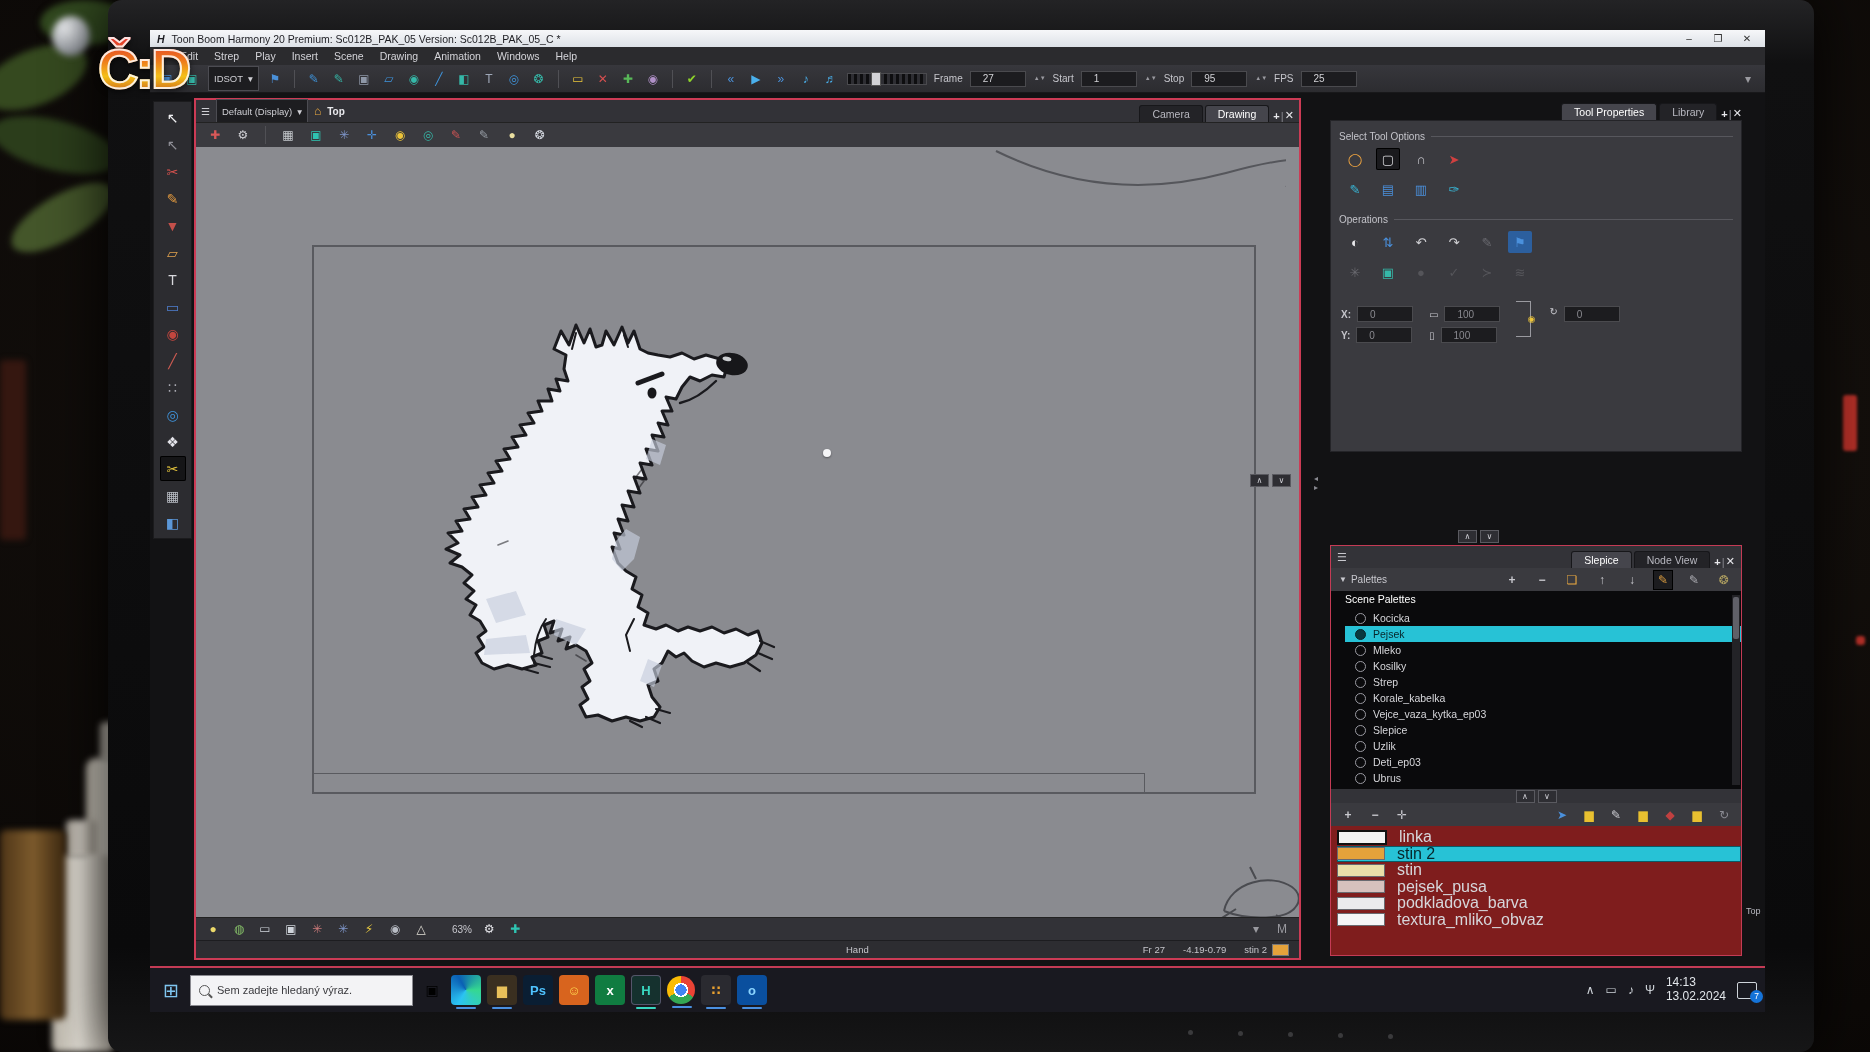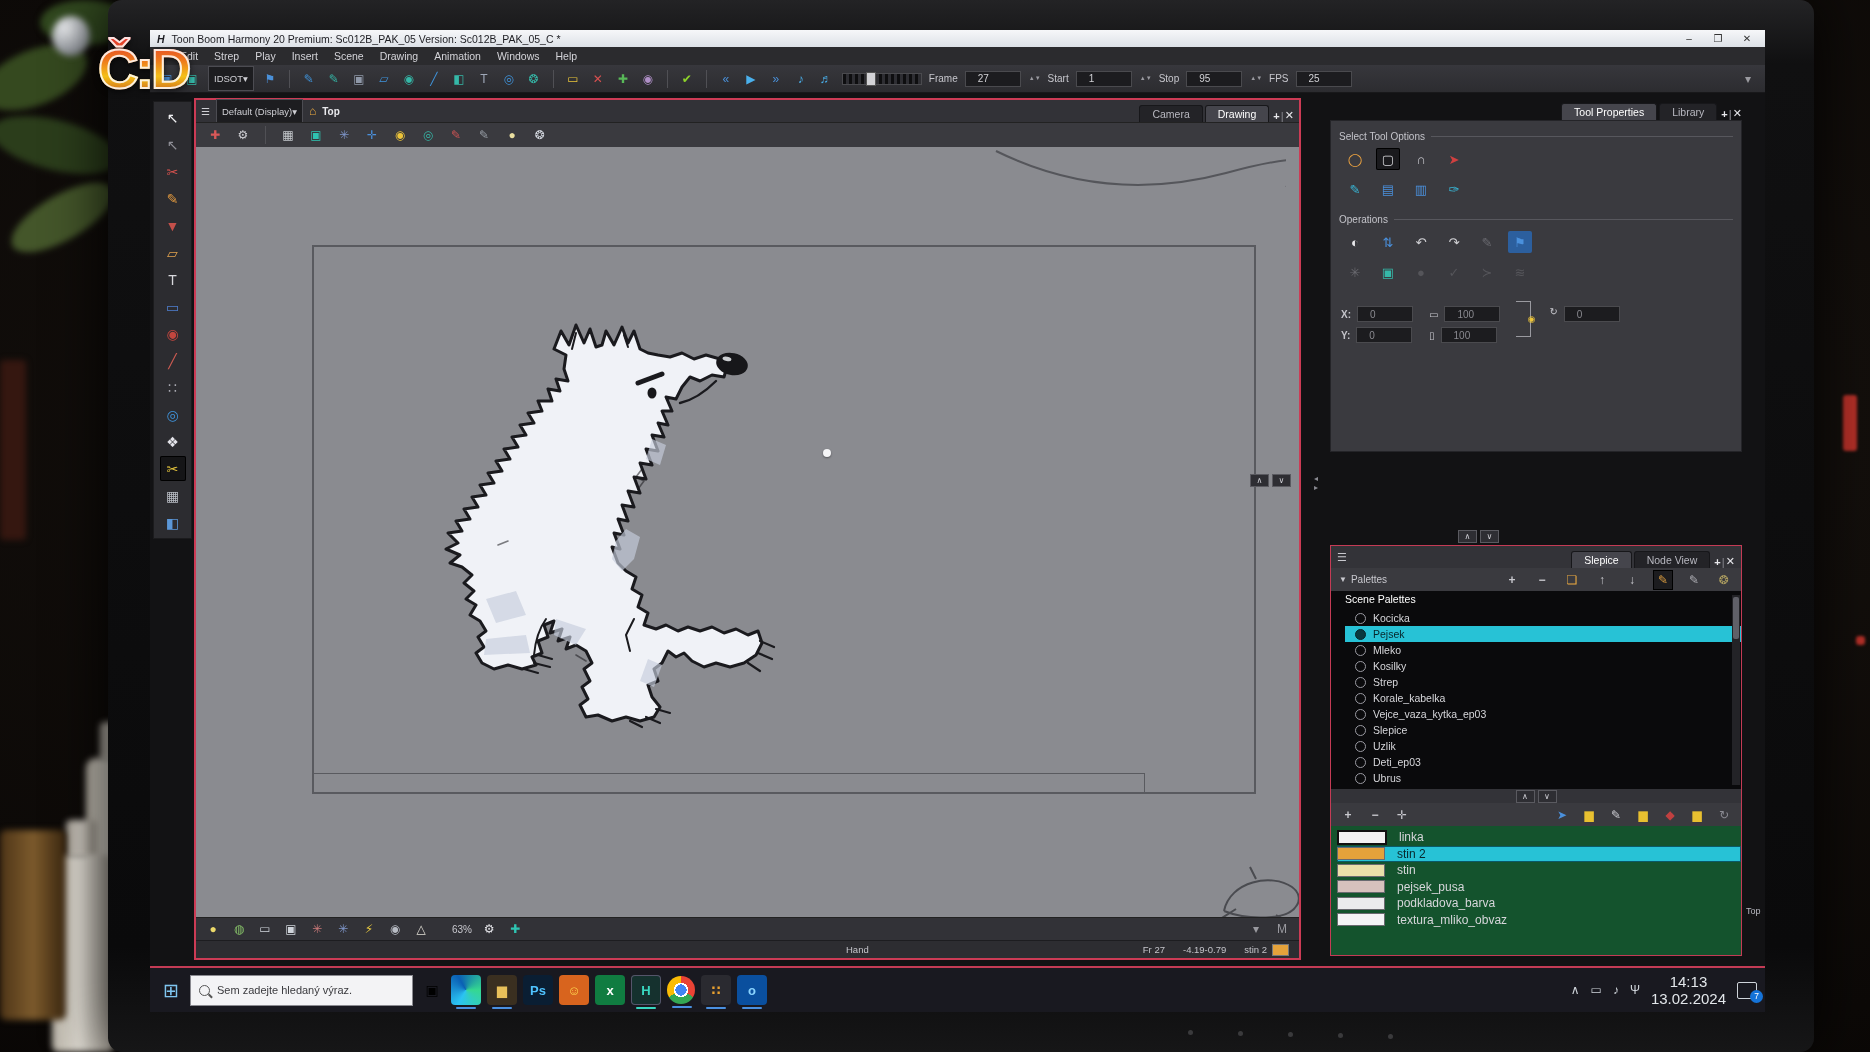--- a/index.html
+++ b/index.html
@@ -27,21 +27,21 @@
   .titlebar .appico{font-weight:900;font-style:italic}
   .titlebar .grow{flex:1}
   .winbtn{width:22px;text-align:center;font-weight:normal;color:#333;font-size:10px;cursor:default}
   .menubar{height:18px;background:#2b2b2e;display:flex;align-items:center;gap:16px;padding:0 10px 0 30px;
            font-size:10.5px;color:#d4d4d9}
   .menubar span{cursor:default}
   .mtoolbar{height:27px;background:linear-gradient(#37373c,#2c2c30);border-bottom:1px solid #18181a;
             display:flex;align-items:center;gap:7px;padding:0 8px;font-size:12px}
   .ic{display:inline-flex;align-items:center;justify-content:center;width:18px;height:18px;font-size:12px;line-height:1}
   .sep{width:1px;height:18px;background:#505055;margin:0 3px}
-  .ddl{display:flex;align-items:center;background:#1d1d20;border:1px solid #4c4c52;color:#cfcfd4;
+  .ddl{display:flex;align-items:center;gap:5px;background:#1d1d20;border:1px solid #4c4c52;color:#cfcfd4;
        font-size:9.5px;padding:4px 5px;height:15px}
   .fld{background:#1c1c1f;border:1px solid #4a4a4e;color:#d2d2d6;font-size:10px;min-width:30px;height:14px;
        display:inline-flex;align-items:center;padding:0 12px}
   .spn{display:flex;flex-direction:column;font-size:6px;line-height:5px;color:#9a9aa0;margin-left:1px}
   .lbl{color:#c6c6cc;font-size:10px}
   .slider{width:78px;height:10px;background:repeating-linear-gradient(90deg,#0e0e10 0 3px,#2e2e33 3px 6px);
           border:1px solid #4a4a4e;position:relative}
   .slider .thumb{position:absolute;left:30%;top:-2px;width:8px;height:12px;background:#d2d2d6;border:1px solid #555}
   
   .workspace{position:relative;height:876px;background:#121214}
@@ -83,39 +83,39 @@
   .chead{height:22px;display:flex;align-items:center;padding:0 6px;background:#333338}
   .palbar{height:23px;display:flex;align-items:center;gap:12px;padding:0 8px;font-size:10px;color:#c8c8ce;background:#3a3a3f}
   .pallist{flex:0 0 196px;background:#0a0a0c;position:relative;overflow:hidden;padding:2px 0 0 14px;font-size:10.5px;color:#d6d6da}
   .pitem{display:flex;align-items:center;gap:7px;height:16px;padding-left:10px;width:100%}
   .pitem .pico{width:9px;height:9px;border:1px solid #9a9aa2;border-radius:50%;flex:0 0 auto}
   .pitem.sel{background:#27c2d6;color:#07262b}
   .pitem.sel .pico{border-color:#07262b;background:#0a3a40}
   .scroll{position:absolute;right:1px;top:4px;width:8px;bottom:4px;background:#232327}
   .scroll .th{position:absolute;left:1px;right:1px;top:2px;height:42px;background:#606068;border-radius:2px}
   .swbar{height:23px;display:flex;align-items:center;gap:9px;padding:0 8px;font-size:11px;color:#c8c8ce;background:#3a3a3f}
-  .swlist{flex:1;background:#14532d;padding:3px 0 0 6px;font-size:12px;color:#d6d6da}
+  .swlist{flex:1;background:#7f1d1d;padding:3px 0 0 6px;font-size:16px;color:#d6d6da}
   .swrow{display:flex;align-items:center;gap:12px;height:16.5px}
   .swrow .chip{width:46px;height:11px;border:1px solid #6a6a70;flex:0 0 auto}
   .swrow.sel{background:#27c2d6;color:#07262b;box-shadow:inset 0 0 0 1px #0a5a66}
   .swrow.first .chip{border:2px solid #111;background:#f2f2f2}
   
   .taskbar{position:absolute;left:0;right:0;bottom:0;height:44px;background:#191920;border-top:2px solid #c43b55;
            display:flex;align-items:center;gap:6px;padding:0 8px}
   .start{font-size:19px;color:#7fc5ef;width:26px;text-align:center}
   .search{width:205px;height:29px;background:#f3f3f5;border:1px solid #8a8a90;display:flex;align-items:center;gap:7px;
           padding:0 8px;font-size:11px;color:#3a3a3e}
   .lens{width:9px;height:9px;border:1.6px solid #555;border-radius:50%;position:relative;flex:0 0 auto}
   .lens::after{content:"";position:absolute;width:5px;height:1.6px;background:#555;transform:rotate(45deg);right:-4px;bottom:-2px}
   .app{width:30px;height:30px;border-radius:4px;display:flex;align-items:center;justify-content:center;
        font-size:13px;font-weight:bold;position:relative}
   .app.active{background:#3a3a46;box-shadow:inset 0 0 0 1px #55556a}
   .app .ul{position:absolute;bottom:-4px;left:5px;width:20px;height:2.5px;background:#4a90e0;border-radius:1px}
   .tray{margin-left:auto;display:flex;align-items:center;gap:11px;color:#cfd4da;font-size:12px}
-  .clock{font-size:15px;line-height:1.15;text-align:center;color:#e2e6ea}
+  .clock{font-size:12px;line-height:1.15;text-align:left;color:#e2e6ea}
   .badge{position:relative;width:18px;height:15px;border:1.4px solid #cfd4da;border-radius:2px}
   .badge i{position:absolute;right:-7px;bottom:-5px;width:13px;height:13px;border-radius:50%;background:#1573d8;
            color:#fff;font-style:normal;font-size:8.5px;display:flex;align-items:center;justify-content:center}
   
   .chlogo{position:absolute;left:98px;top:36px;font-size:56px;font-weight:900;letter-spacing:-3px;
           background:linear-gradient(180deg,#e03030 0%,#ee7a1c 38%,#f4c018 62%,#b93a1e 100%);
           -webkit-background-clip:text;background-clip:text;color:transparent;
           -webkit-text-stroke:2px rgba(255,255,255,.85);filter:drop-shadow(0 2px 3px rgba(0,0,0,.6))}
   .toplabel{position:absolute;font-size:9px;color:#b8b8c0}
   .miniarrows{position:absolute;display:flex;flex-direction:column;gap:2px;color:#8a8a92;font-size:8px;line-height:7px}

